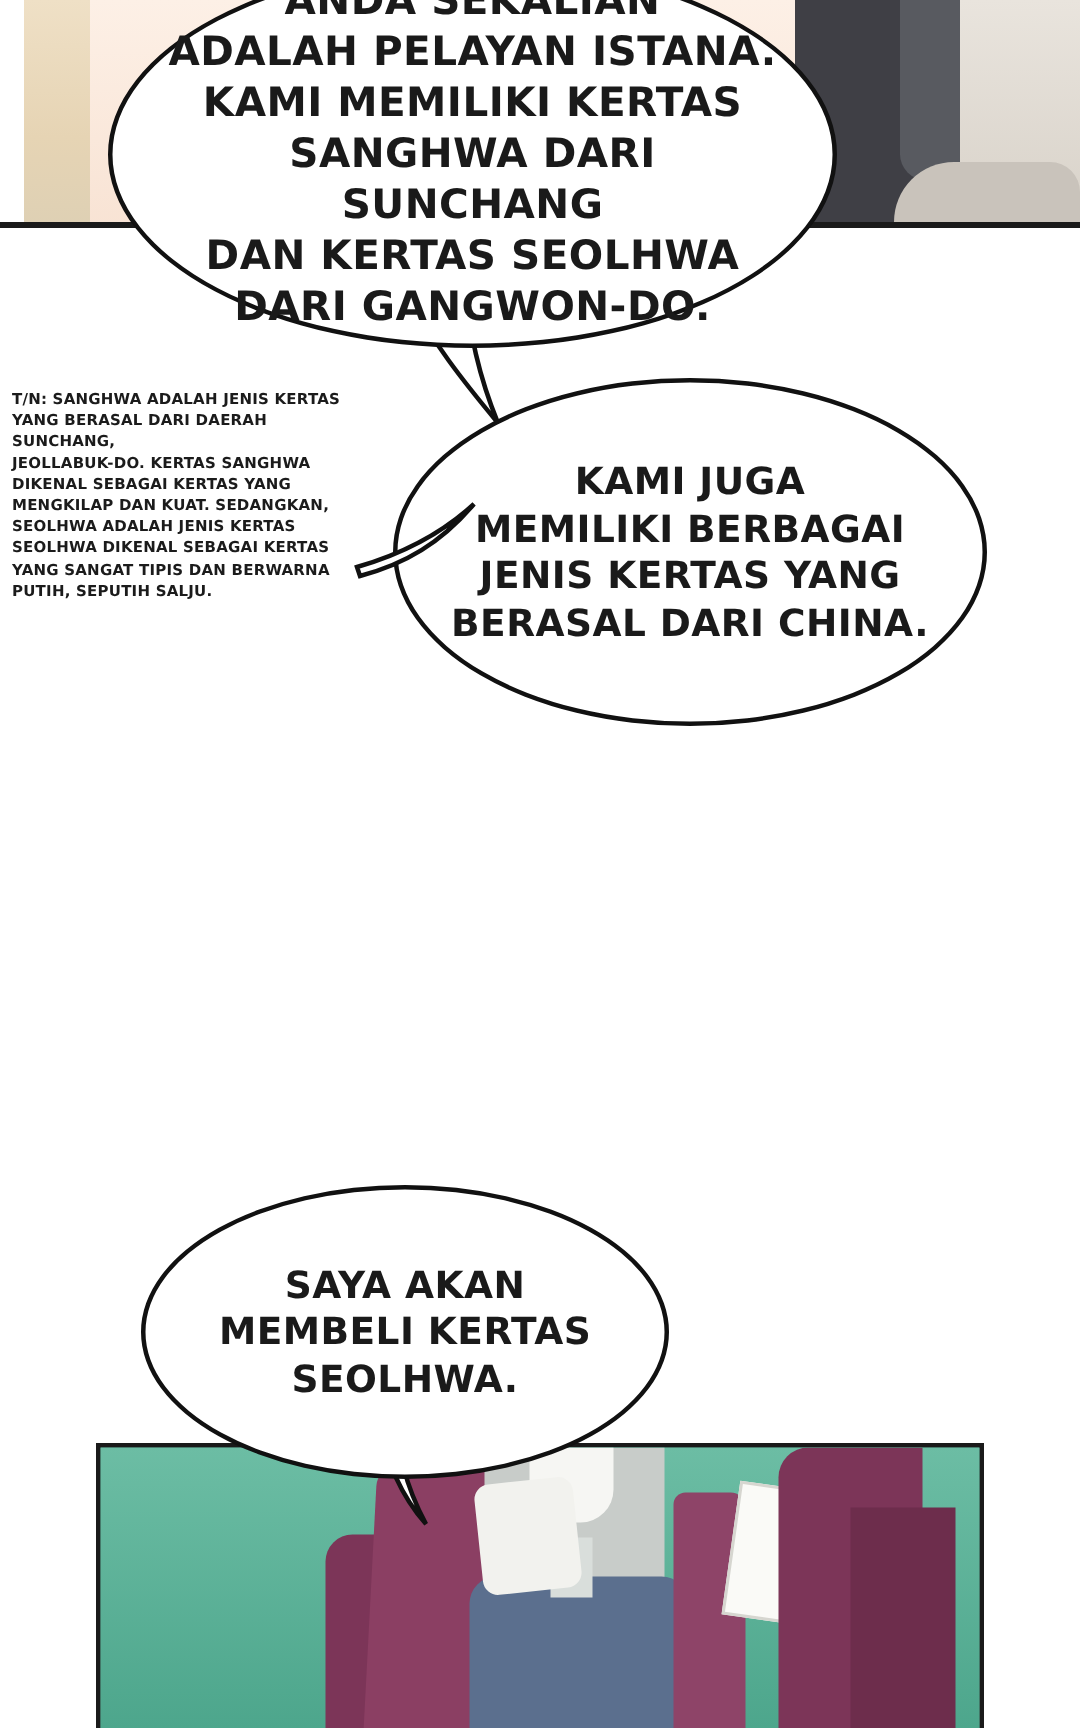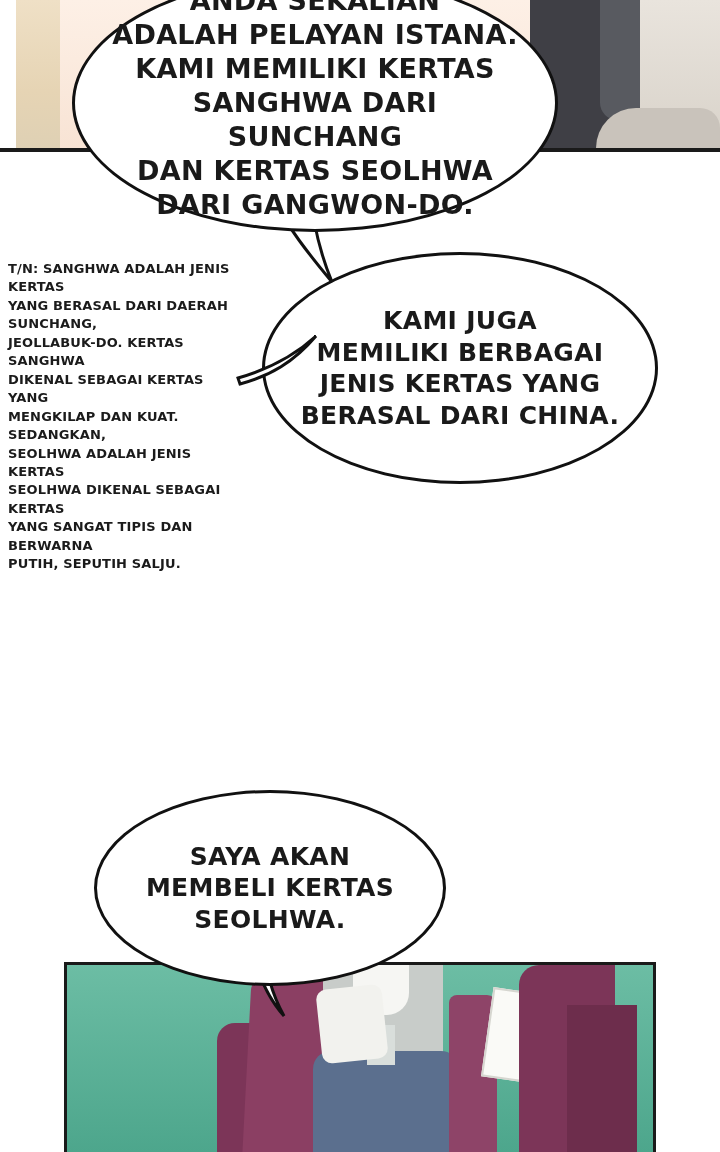--- a/index.html
+++ b/index.html
@@ -235,21 +235,21 @@
     z-index: 6;
   }
   .tail svg { display: block; }
 
   
   .tn {
     position: absolute;
     left: 8px;
     top: 260px;
     width: 238px;
-    font-size: 13px;
+    font-size: 10px;
     line-height: 1.42;
     color: #1b1b1b;
     font-weight: 700;
     letter-spacing: 0.15px;
     white-space: pre-line;
     text-transform: uppercase;
   }
 </style>
 </head>
 <body>

